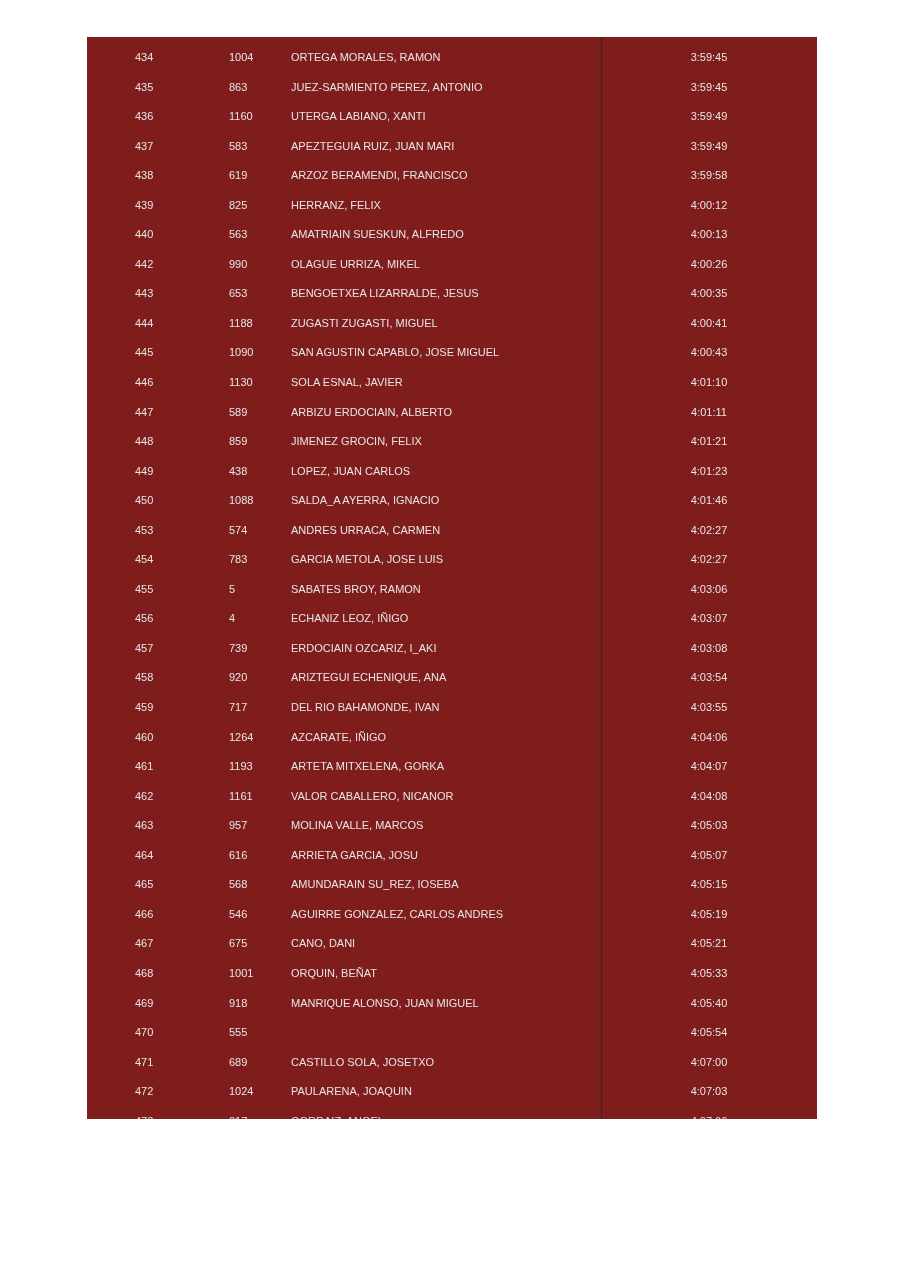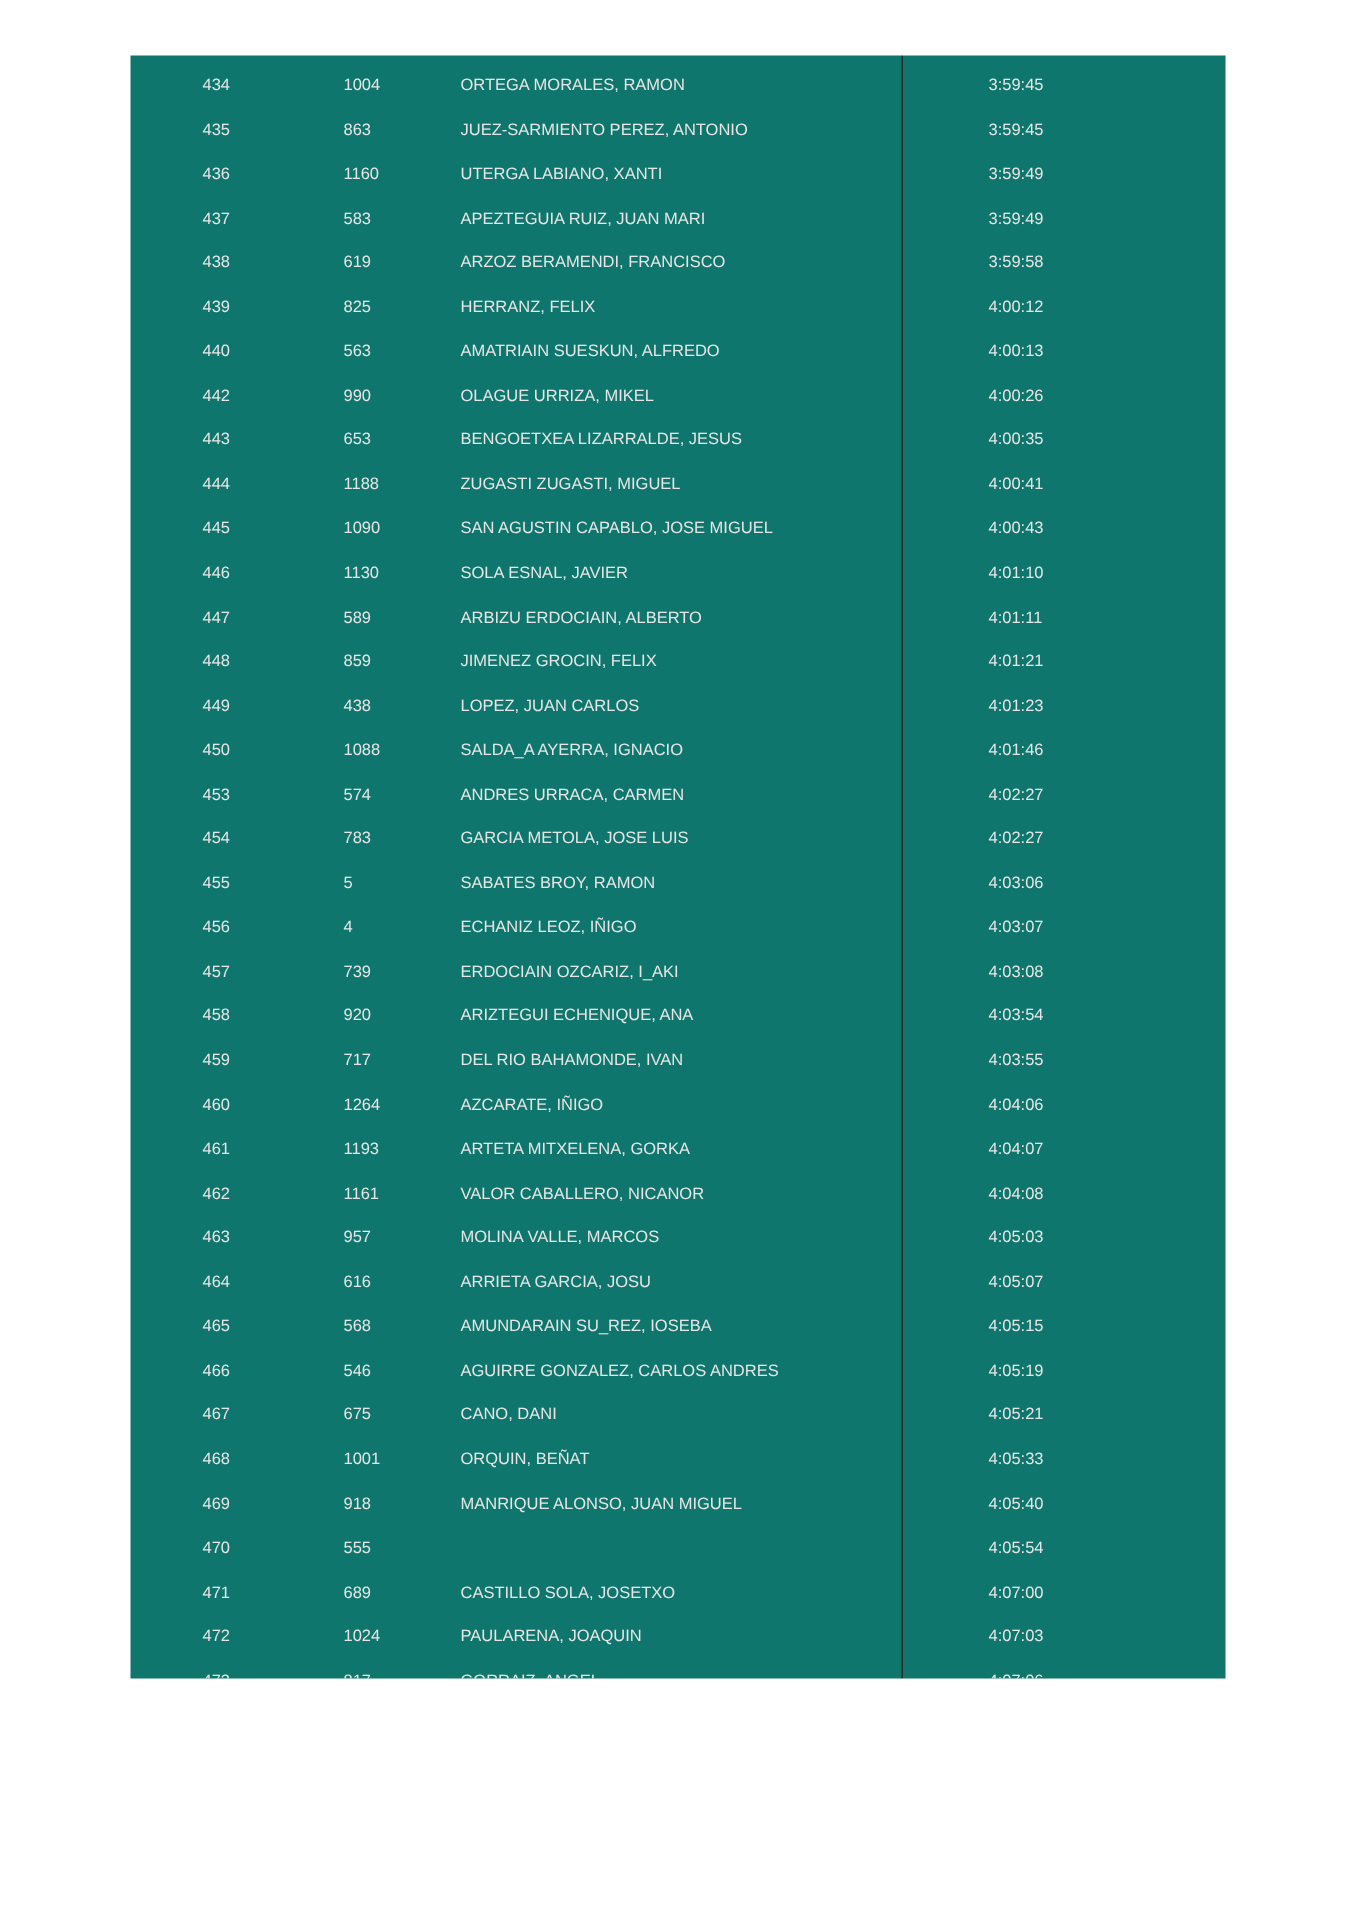--- a/index.html
+++ b/index.html
@@ -13,21 +13,21 @@
       position: relative;
       overflow: hidden;
       font-family: "Liberation Sans", sans-serif;
     }
     .results-table {
       position: absolute;
       left: 87px;
       top: 37px;
       width: 730px;
       height: 1082px;
-      background: #0f766e;
+      background: #7f1d1d;
       overflow: hidden;
     }
     .col-divider {
       position: absolute;
       left: 514px;
       top: 0;
       width: 1px;
       height: 100%;
       background: #2a2a2a;
     }
@@ -54,26 +54,27 @@
       left: 48px;
       width: 30px;
       text-align: left;
     }
     .bib {
       left: 142px;
       width: 60px;
       text-align: left;
     }
     .name {
-      left: 220px;
+      left: 204px;
       text-align: left;
     }
     .time {
       left: 572px;
       width: 100px;
+      text-align: center;
     }
   </style>
 </head>
 <body>
 
 <div class="results-table">
   <div class="col-divider"></div>
   <div class="rows" id="rows">
       <div class="row">
     <span class="cell pos">434</span>

